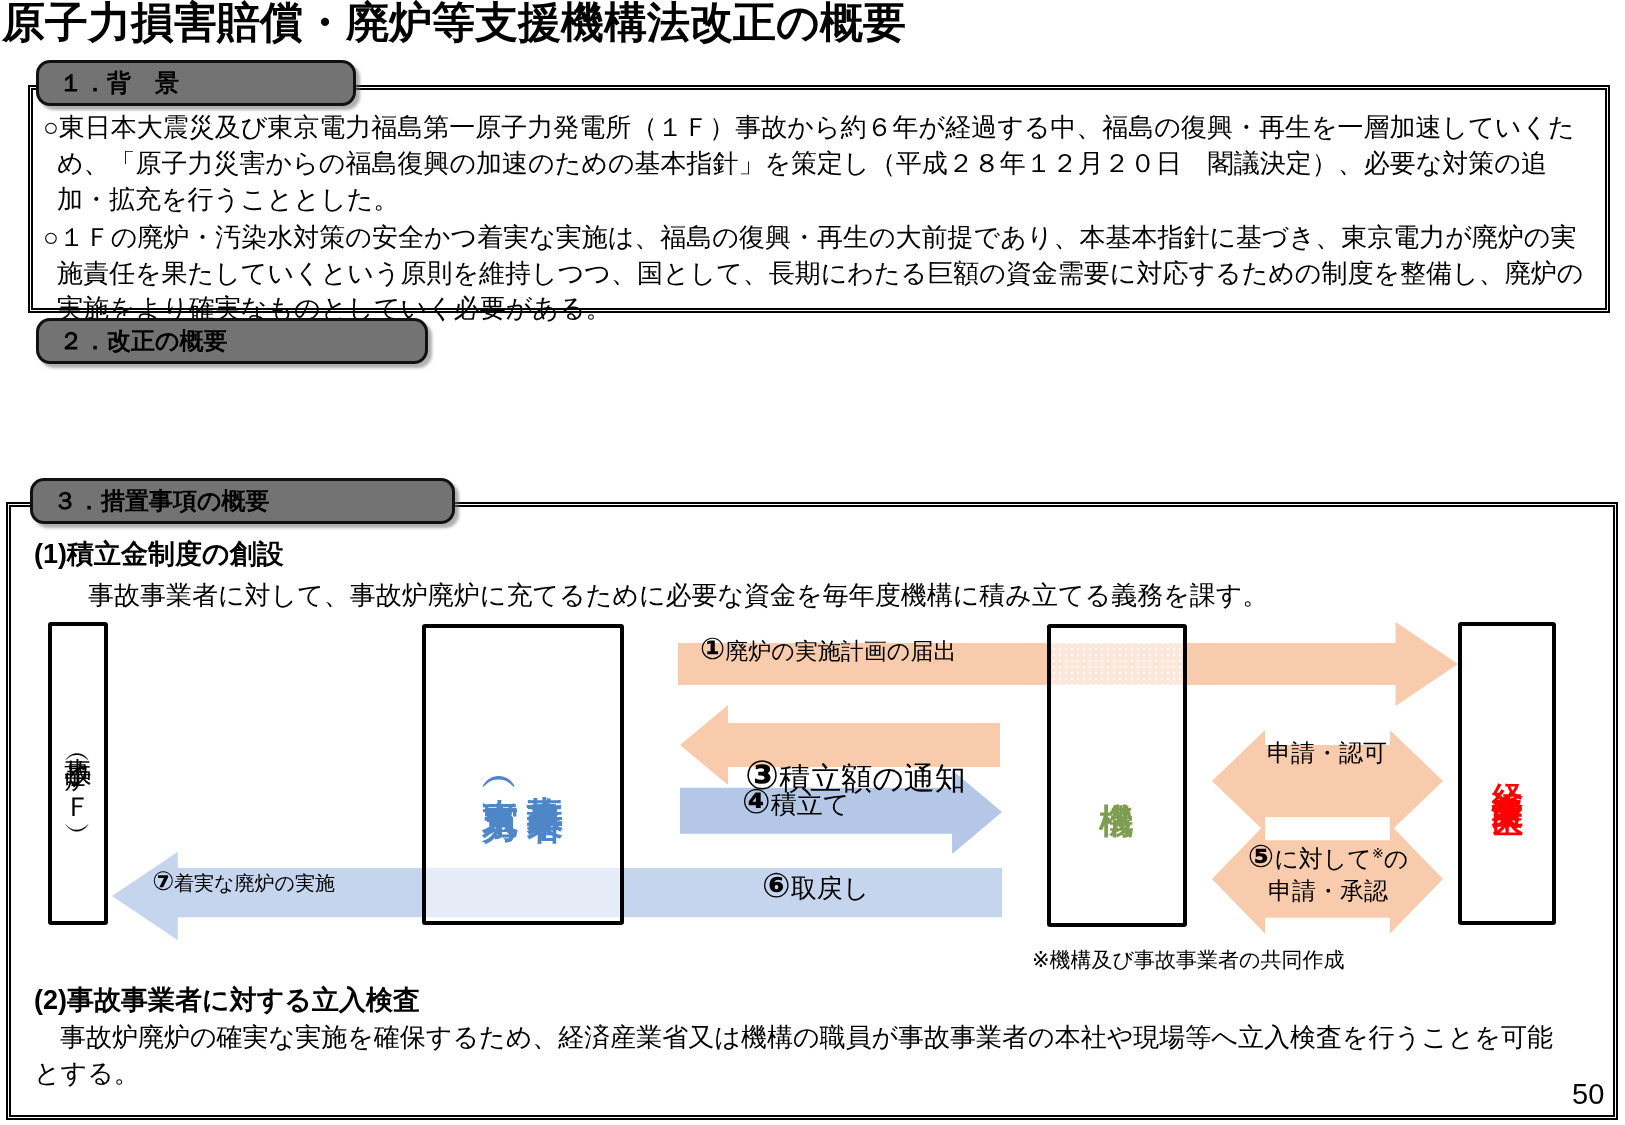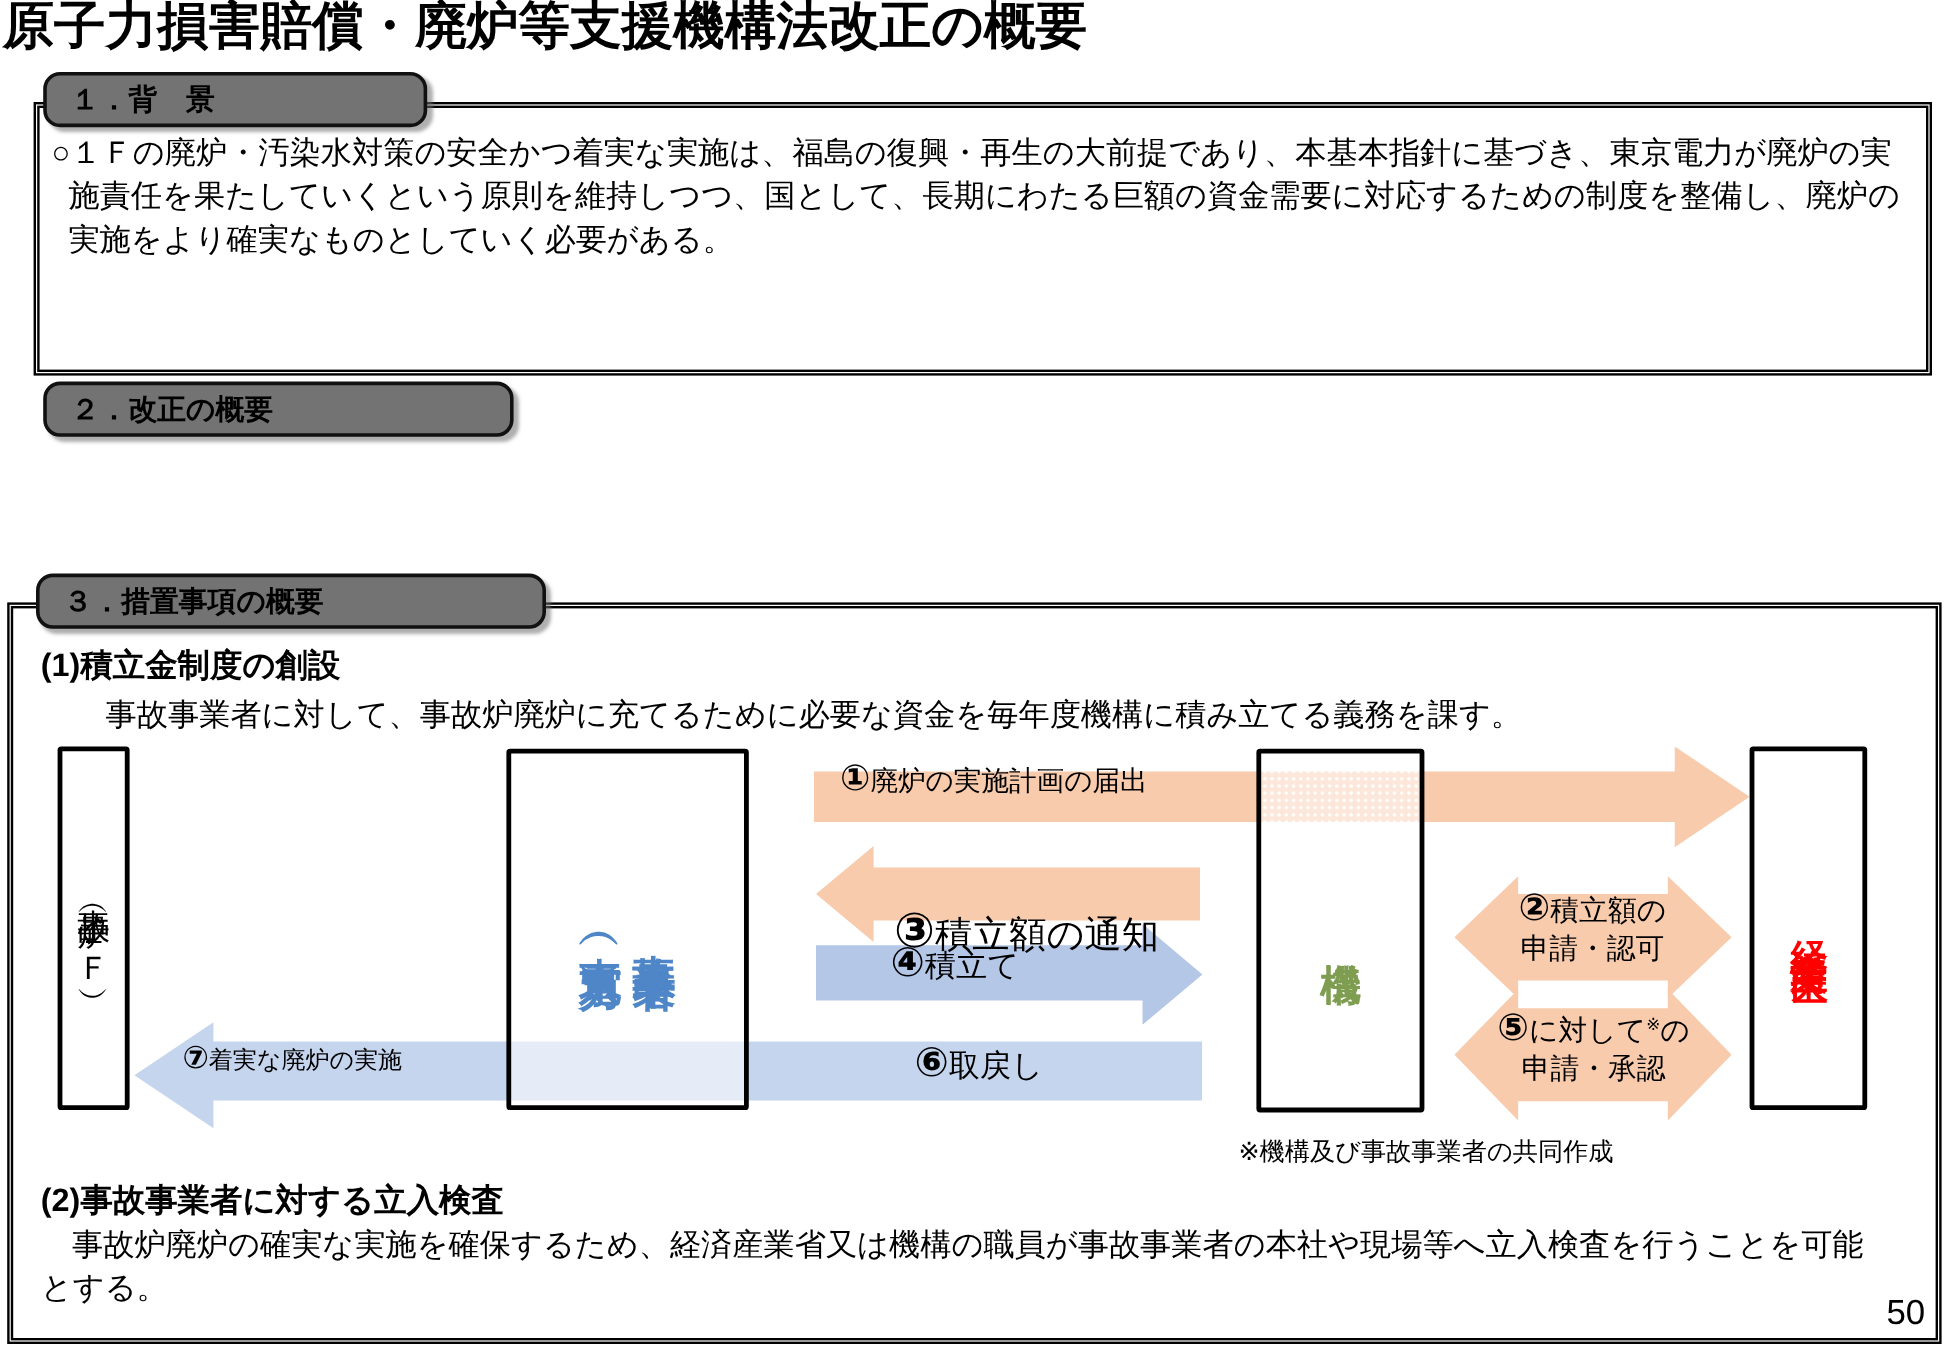--- a/index.html
+++ b/index.html
@@ -39,20 +39,21 @@
 </style>
 </head>
 <body>
 
 <div class="page">
 
   <div class="title">原子力損害賠償・廃炉等支援機構法改正の概要</div>
 
   <div class="secbox" style="left:28px;top:85px;width:1582px;height:228px;">
     <div class="bodytext" style="padding:20px 12px 6px 10px;">
+      <p class="bullet">○東日本大震災及び東京電力福島第一原子力発電所（１Ｆ）事故から約６年が経過する中、福島の復興・再生を一層加速していくため、「原子力災害からの福島復興の加速のための基本指針」を策定し（平成２８年１２月２０日　閣議決定）、必要な対策の追加・拡充を行うこととした。</p>
       <p class="bullet">○１Ｆの廃炉・汚染水対策の安全かつ着実な実施は、福島の復興・再生の大前提であり、本基本指針に基づき、東京電力が廃炉の実施責任を果たしていくという原則を維持しつつ、国として、長期にわたる巨額の資金需要に対応するための制度を整備し、廃炉の実施をより確実なものとしていく必要がある。</p>
     </div>
   </div>
   <div class="tab" style="left:36px;top:60px;width:320px;height:46px;">１．背　景</div>
 
   <div class="tab" style="left:36px;top:318px;width:392px;height:46px;">２．改正の概要</div>
 
   <div class="secbox" style="left:6px;top:502px;width:1612px;height:618px;"></div>
   <div class="tab" style="left:30px;top:478px;width:425px;height:46px;">３．措置事項の概要</div>
 
@@ -72,21 +73,20 @@
   <div class="alabel" style="left:742px;top:782px;font-size:26px;"><span class="cn">④</span><span>積立て</span></div>
 
   <div class="arrow" style="left:112px;top:850px;width:890px;height:92px;background:#c6d5ee;
        clip-path:polygon(0 50%,7.4% 2%,7.4% 19.5%,100% 19.5%,100% 73%,7.4% 73%,7.4% 98%);"></div>
   <div class="alabel" style="left:152px;top:866px;font-size:20px;"><span class="cn">⑦</span><span>着実な廃炉の実施</span></div>
   <div class="alabel" style="left:762px;top:866px;font-size:26px;"><span class="cn">⑥</span><span>取戻し</span></div>
 
   <div class="arrow" style="left:1212px;top:728px;width:231px;height:106px;background:#f8cbad;
        clip-path:polygon(0 50%,23% 2%,23% 16%,77% 16%,77% 2%,100% 50%,77% 98%,77% 84%,23% 84%,23% 98%);"></div>
   <div class="dbl-label" style="left:1222px;top:738px;width:210px;">
-    <div><span class="cn">②</span><span>積立額の</span></div>
     <div>申請・認可</div>
   </div>
 
   <div class="arrow" style="left:1212px;top:822px;width:231px;height:114px;background:#f8cbad;
        clip-path:polygon(0 50%,23% 2%,23% 16%,77% 16%,77% 2%,100% 50%,77% 98%,77% 84%,23% 84%,23% 98%);"></div>
   <div class="dbl-label" style="left:1208px;top:838px;width:240px;">
     <div><span class="cn">⑤</span><span>に対して</span><sup style="font-size:14px;">※</sup><span>の</span></div>
     <div>申請・承認</div>
   </div>
 

